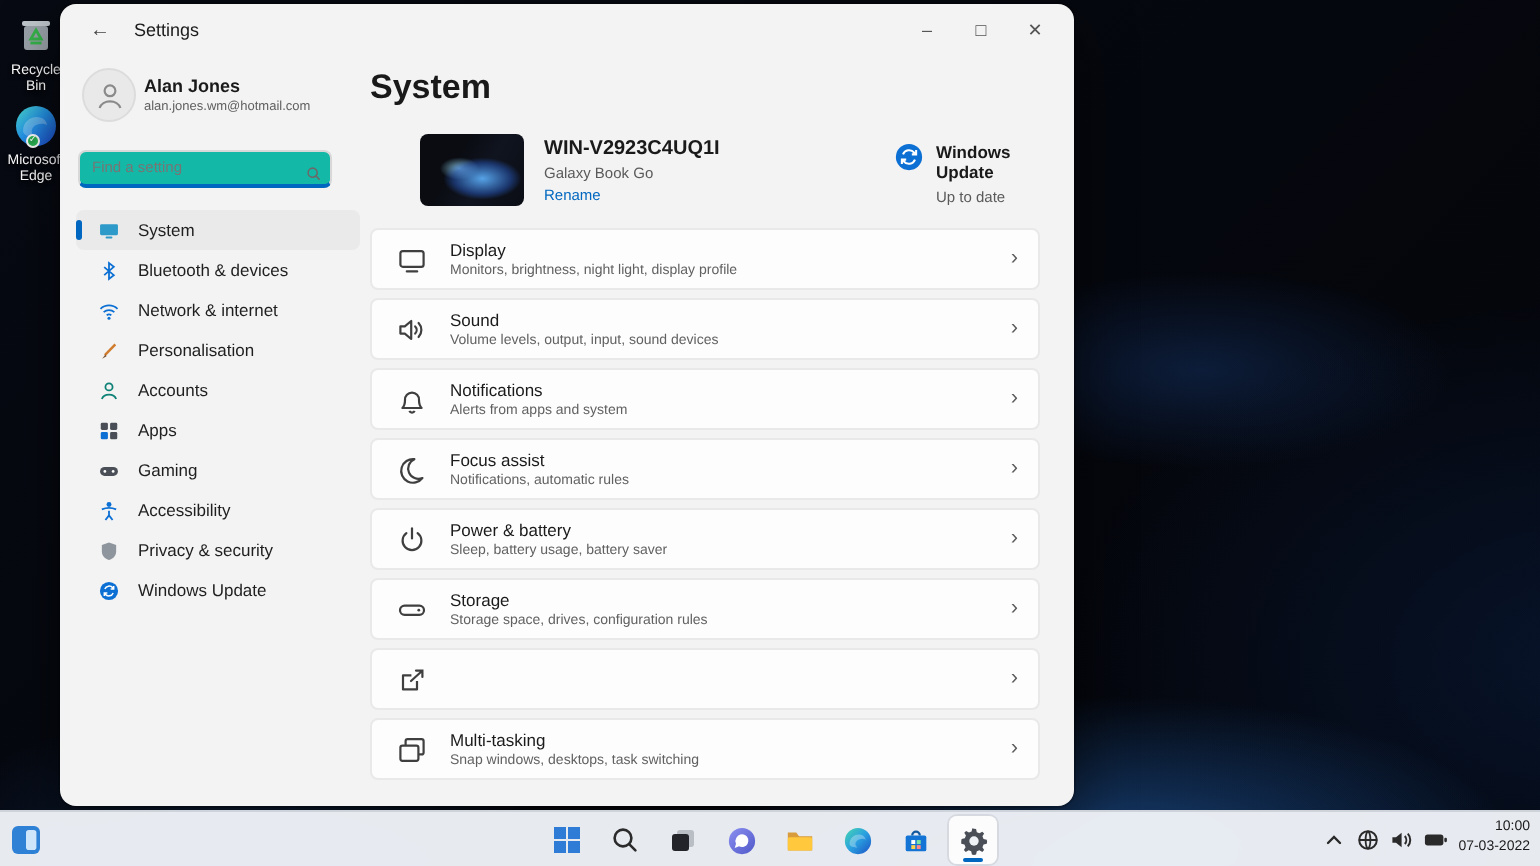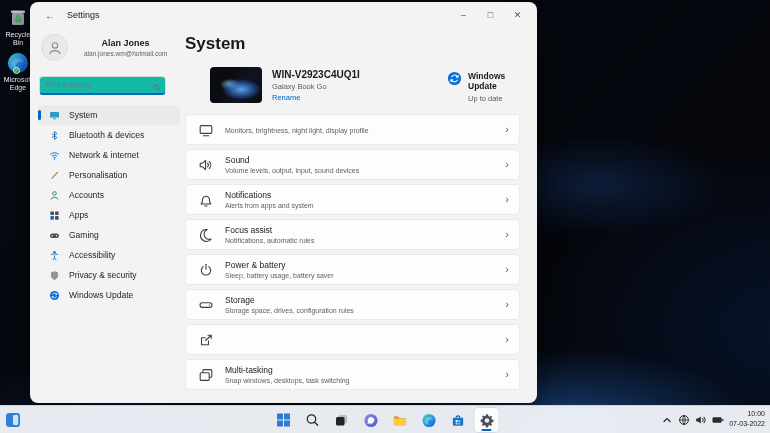--- a/index.html
+++ b/index.html
@@ -32,21 +32,21 @@
     box-shadow: 0 10px 28px rgba(0,0,0,0.55), 0 0 0 1px rgba(0,0,0,0.18);
     overflow: hidden;
   }
   .titlebar { position: absolute; left: 0; top: 0; right: 0; height: 26px; display: flex; align-items: center; }
   .back-btn { width: 18px; height: 18px; margin-left: 11px; font-size: 10px; color: #444; display: flex; align-items: center; justify-content: center; border-radius: 4px; cursor: pointer; }
   .win-title { font-size: 9px; color: #1b1b1b; margin-left: 8px; }
   .win-controls { position: absolute; right: 6px; top: 0; height: 26px; display: flex; }
   .win-controls span { width: 27px; height: 26px; display: flex; align-items: center; justify-content: center; font-size: 9px; color: #555; cursor: pointer; }
   
   .left-pane { position: absolute; left: 8px; top: 26px; width: 152px; bottom: 0; }
-  .profile { display: flex; align-items: center; gap: 16px; margin-top: 6px; padding-left: 3px; cursor: pointer; text-align: center; }
+  .profile { display: flex; align-items: center; gap: 4px; margin-top: 6px; padding-left: 3px; cursor: pointer; }
   .avatar { width: 27px; height: 27px; border-radius: 50%; background: #e9e9e9; border: 1px solid #dcdcdc; display: flex; align-items: center; justify-content: center; }
   .profile-name { font-size: 9px; font-weight: bold; color: #1a1a1a; }
   .profile-email { font-size: 6.5px; color: #5f5f5f; margin-top: 2px; }
   .searchbox { position: relative; width: 127px; height: 19px; margin-top: 12px; margin-left: 1px; }
   .searchbox input {
     width: 100%; height: 100%; background: #14b8a6; border: 1px solid #d8d8d8;
     border-bottom: 2px solid #0067c0; border-radius: 4px; font-size: 7.5px;
     padding: 0 16px 0 6px; outline: none; color: #222;
     font-family: "Liberation Sans", sans-serif;
   }
@@ -289,20 +289,21 @@
 
     <div class="rows">
       <div class="row">
         <span class="row-ic">
           <svg width="16" height="16" viewBox="0 0 16 16">
               <rect x="2.2" y="3.6" width="11.6" height="7.8" rx="1.2" fill="none" stroke="#3f3f3f" stroke-width="1.1"></rect>
               <path d="M5.4 13.7h5.2" stroke="#3f3f3f" stroke-width="1.1" stroke-linecap="round"></path>
             </svg>
         </span>
         <div>
+            <div class="row-title">Display</div>
         <div class="row-sub">Monitors, brightness, night light, display profile</div>
           </div>
         <span class="row-chevron">›</span>
       </div>
       <div class="row">
         <span class="row-ic">
           <svg width="16" height="16" viewBox="0 0 16 16">
               <path d="M2.2 6.2h2.2L7.6 3.5v9L4.4 9.8H2.2z" fill="none" stroke="#3f3f3f" stroke-width="1.1" stroke-linejoin="round"></path>
               <path d="M9.6 6.2a2.6 2.6 0 0 1 0 3.6M11.3 4.5a5.1 5.1 0 0 1 0 7" fill="none" stroke="#3f3f3f" stroke-width="1.1" stroke-linecap="round"></path>
             </svg>

